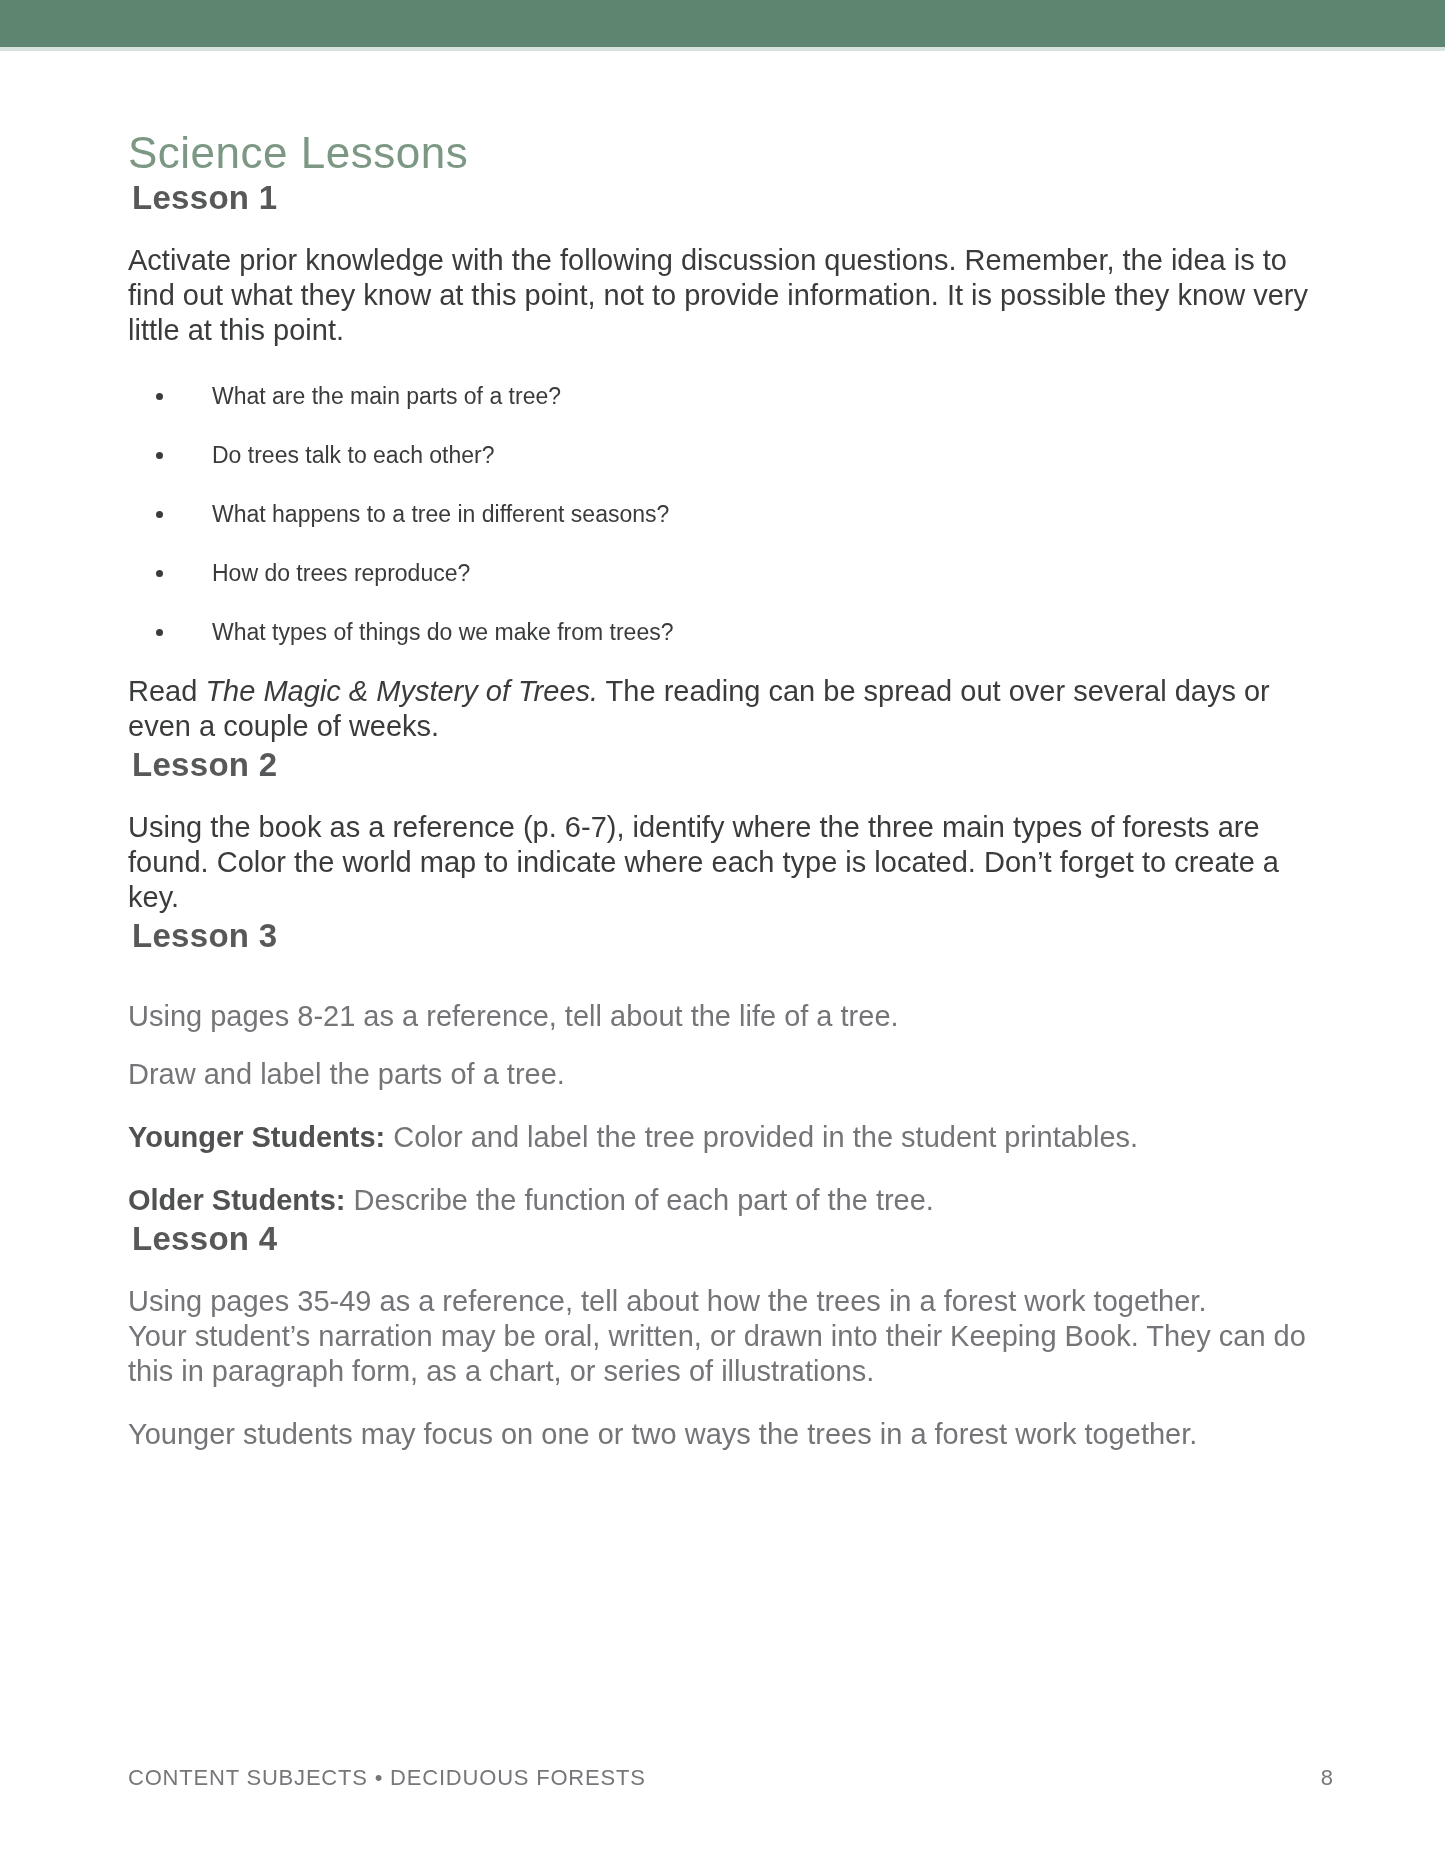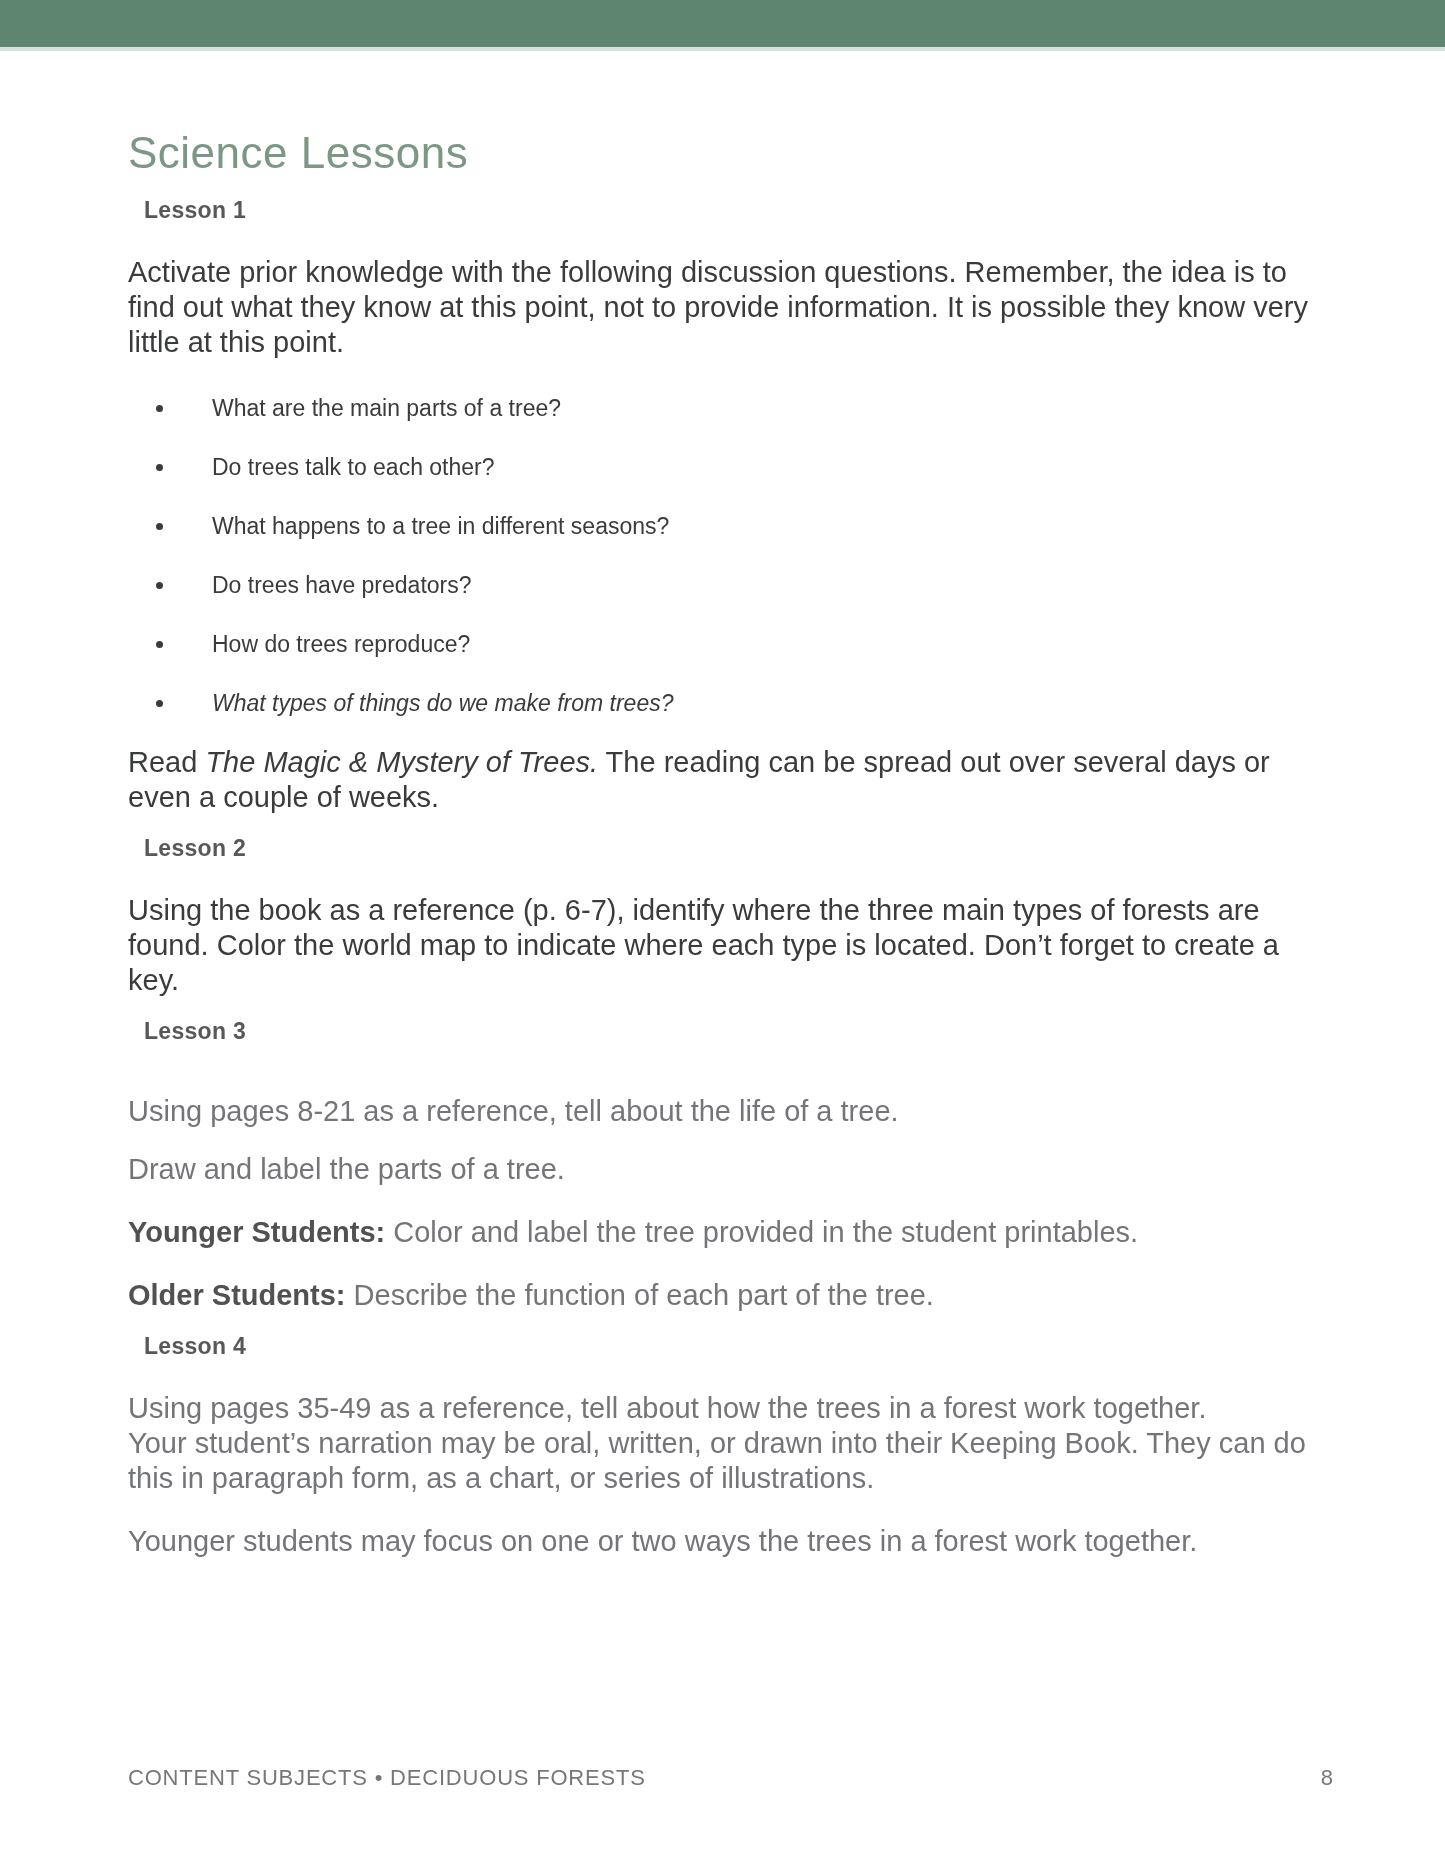--- a/index.html
+++ b/index.html
@@ -32,26 +32,26 @@
   }
   h1.page-title{
     margin:78px 0 0 0;
     font-size:44px;
     font-weight:400;
     letter-spacing:0.5px;
     line-height:1.1;
     color:var(--title,#7C9884);
   }
   h2.lesson-heading{
-    font-size:23px;
+    font-size:33px;
     font-weight:700;
     letter-spacing:0.3px;
     line-height:34px;
     color:var(--heading,#57585A);
-    margin:16px;
+    margin:4px;
   }
   .h2-l1{margin-top:64px;}
   .h2-l2{margin-top:44px;}
   .h2-l3{margin-top:56px;}
   .h2-l4{margin-top:52px;}
   p{
     font-size:29px;
     line-height:35px;
     margin:28px 0 0 0;
     color:var(--body-dark,#3A3B3C);
@@ -65,21 +65,21 @@
     padding:0;
   }
   ul.qlist li{
     position:relative;
     padding-left:84px;
     font-size:23px;
     line-height:28px;
     color:var(--body-dark,#3A3B3C);
     margin:0 0 31px 0;
   }
-  ul.qlist li:last-child{margin-bottom:0;font-style:italic;}
+  ul.qlist li:last-child{margin-bottom:0;}
   ul.qlist li::before{
     content:"";
     position:absolute;
     left:28px;
     top:11px;
     width:7px;
     height:7px;
     border-radius:50%;
     background:var(--body-dark,#3A3B3C);
   }
@@ -109,21 +109,20 @@
 
     <h1 class="page-title">Science Lessons</h1>
 
     <section>
       <h2 class="lesson-heading h2-l1">Lesson 1</h2>
       <p>Activate prior knowledge with the following discussion questions. Remember, the idea is to find out what they know at this point, not to provide information. It is possible they know very little at this point.</p>
       <ul class="qlist">
         <li>What are the main parts of a tree?</li>
         <li>Do trees talk to each other?</li>
         <li>What happens to a tree in different seasons?</li>
-        <li>Do trees have predators?</li>
         <li>How do trees reproduce?</li>
         <li>What types of things do we make from trees?</li>
       </ul>
       <p><span>Read </span><span class="book-title">The Magic &amp; Mystery of Trees.</span><span> The reading can be spread out over several days or even a couple of weeks.</span></p>
     </section>
 
     <section>
       <h2 class="lesson-heading h2-l2">Lesson 2</h2>
       <p class="l2p">Using the book as a reference (p. 6-7), identify where the three main types of forests are found. Color the world map to indicate where each type is located. Don’t forget to create a key.</p>
     </section>

